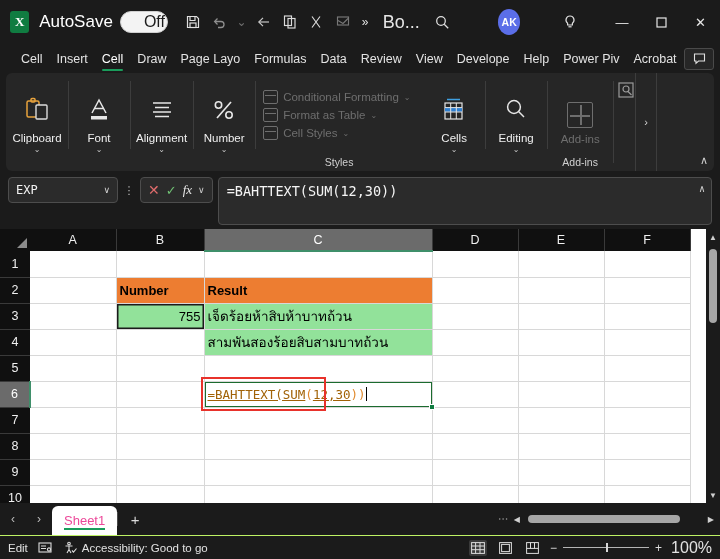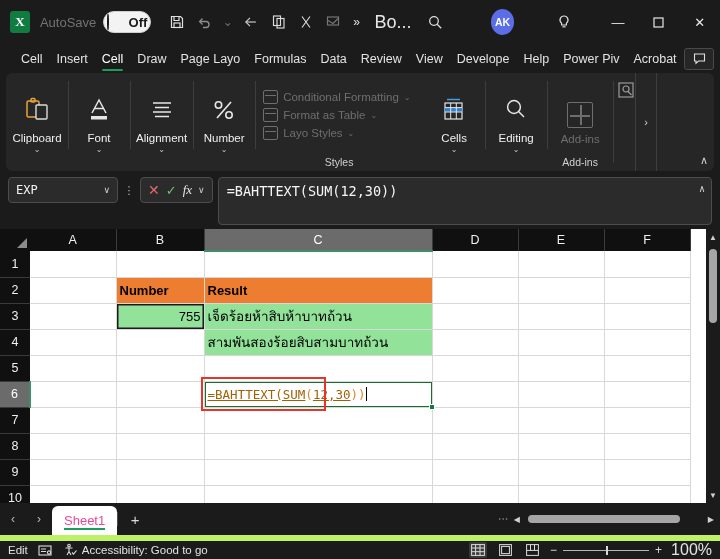--- a/index.html
+++ b/index.html
@@ -16,29 +16,29 @@
   .titlebar {
     height: 44px; background: #1b1b1b; display: flex; align-items: center;
     padding: 0 0 0 10px; flex: 0 0 44px; position: relative;
   }
   .excel-logo {
     width: 22px; height: 22px; background: #107c41; border-radius: 3px;
     display: flex; align-items: center; justify-content: center;
     color: #fff; font-size: 13px; font-weight: bold; font-family: "Liberation Serif", serif;
     margin-right: 10px;
   }
-  .autosave-label { color: #737373; font-size: 13px; margin-right: 7px; }
+  .autosave-label { color: #ffffff; font-size: 17px; margin-right: 7px; }
   .toggle {
     width: 48px; height: 22px; border-radius: 11px; background: #f3f3f3;
     display: flex; align-items: center; padding: 0 3px; position: relative; margin-right: 12px;
     border: 1px solid #cfcfcf;
   }
   .toggle .knob { width: 16px; height: 16px; border-radius: 50%; background: #1b1b1b; }
   .toggle .knob.off { background: #1b1b1b; }
-  .toggle .tog-text { color: #1b1b1b; font-size: 13px; margin-left: 20px; font-weight: 700; }
+  .toggle .tog-text { color: #1b1b1b; font-size: 16px; margin-left: 20px; font-weight: 400; }
   .tb-icon {
     width: 30px; height: 30px; display: flex; align-items: center; justify-content: center;
     color: #e0e0e0; font-size: 15px; cursor: default;
   }
   .tb-icon.dim { color: #6f6f6f; }
   .tb-icon.small { font-size: 12px; width: 22px; }
   .doc-name { color: #e6e6e6; font-size: 18px; margin: 0 10px 0 8px; }
   .titlebar-spacer { flex: 1; }
   .avatar {
     width: 26px; height: 26px; border-radius: 50%; background: #5b6ee8;
@@ -239,21 +239,21 @@
   .st-dots { color: #bdbdbd; font-size: 10px; writing-mode: vertical-rl; letter-spacing: 1px; }
   .hscroll { display: flex; align-items: center; gap: 4px; }
   .hs-arrow { color: #cfcfcf; font-size: 8px; }
   .hs-track { width: 180px; height: 10px; background: #1b1b1b; position: relative; }
   .hs-thumb { position: absolute; left: 4px; top: 1px; width: 152px; height: 8px; background: #a6a6a6; border-radius: 4px; }
 
   
   .statusbar {
     flex: 0 0 24px; background: #1b1b1b; display: flex; align-items: center;
     padding: 0 8px; color: #e2e2e2; font-size: 11.5px; gap: 10px;
-    border-top: 6px solid #bef264;
+    border-top: 1px solid #bef264;
   }
   .sb-item { display: flex; align-items: center; gap: 5px; }
   .sb-right { margin-left: auto; display: flex; align-items: center; gap: 9px; }
   .view-btn { width: 18px; height: 16px; display: flex; align-items: center; justify-content: center; color: #dcdcdc; font-size: 12px; }
   .view-btn.active { background: #3a3a3a; border-radius: 2px; }
   .zoom-slider { display: flex; align-items: center; gap: 6px; }
   .zs-line { width: 86px; height: 1px; background: #b5b5b5; position: relative; }
   .zs-knob { position: absolute; left: 43px; top: -4px; width: 2px; height: 9px; background: #d8d8d8; }
   .zs-sign { color: #dcdcdc; font-size: 12px; }
   .zoom-pct { font-size: 16px; color: #e2e2e2; min-width: 30px; text-align: right; }
@@ -414,21 +414,21 @@
         <span>Conditional Formatting</span>
         <span style="font-size:8px;">⌄</span>
       </div>
       <div class="style-item">
         <span class="style-sq"></span>
         <span>Format as Table</span>
         <span style="font-size:8px;">⌄</span>
       </div>
       <div class="style-item">
         <span class="style-sq"></span>
-        <span>Layo Styles</span>
+        <span>Cell Styles</span>
         <span style="font-size:8px;">⌄</span>
       </div>
       <div class="rgroup-title">Styles</div>
     </div>
 
     <div class="rgroup">
       <div class="rg-icon">
         <svg width="30" height="30" viewBox="0 0 30 30" fill="none">
           <path d="M8 3.5h13" stroke="#3f9fe0" stroke-width="1.6"></path>
           <rect x="6" y="7" width="17" height="16" stroke="#e6e6e6" stroke-width="1.2"></rect>

